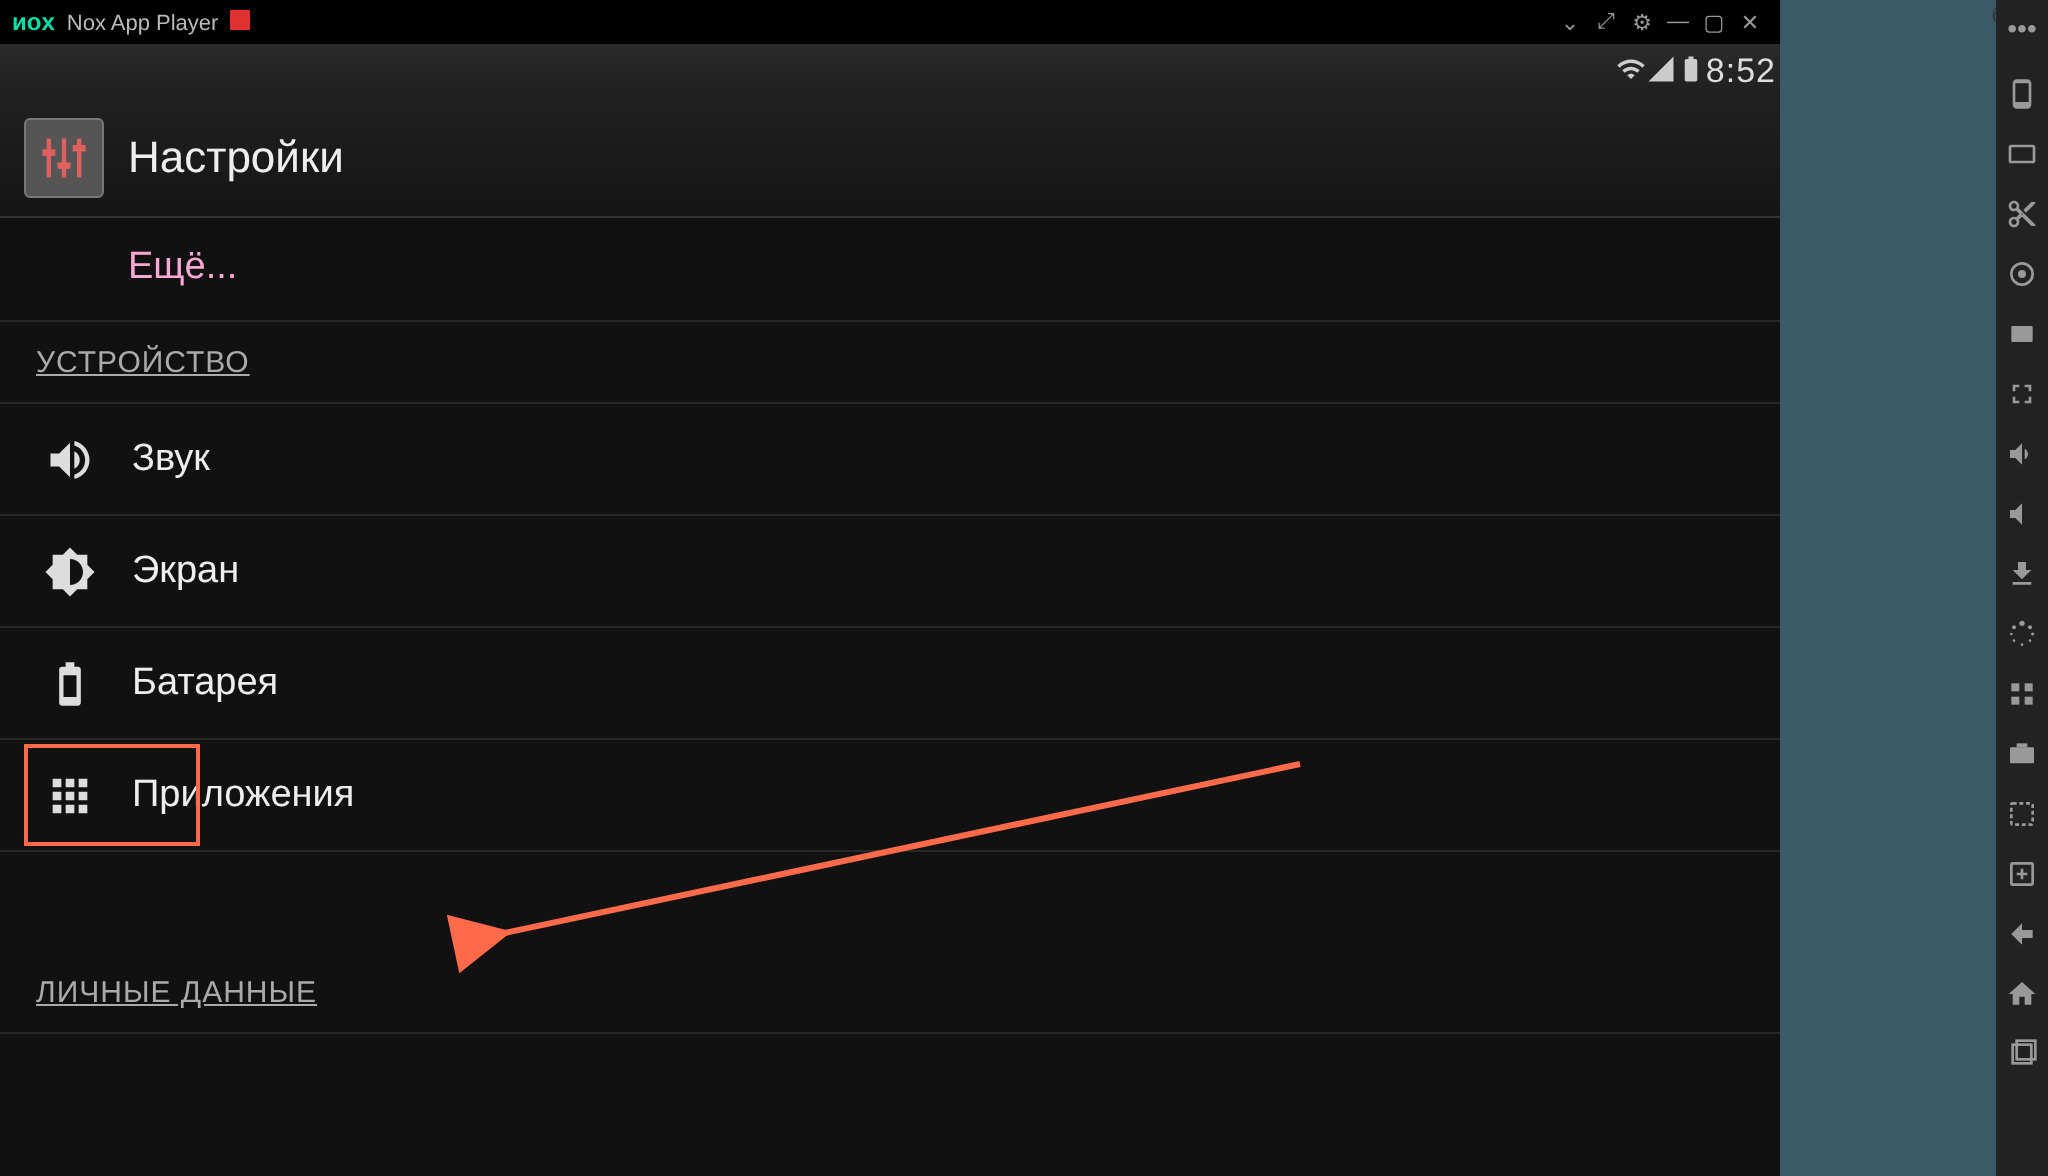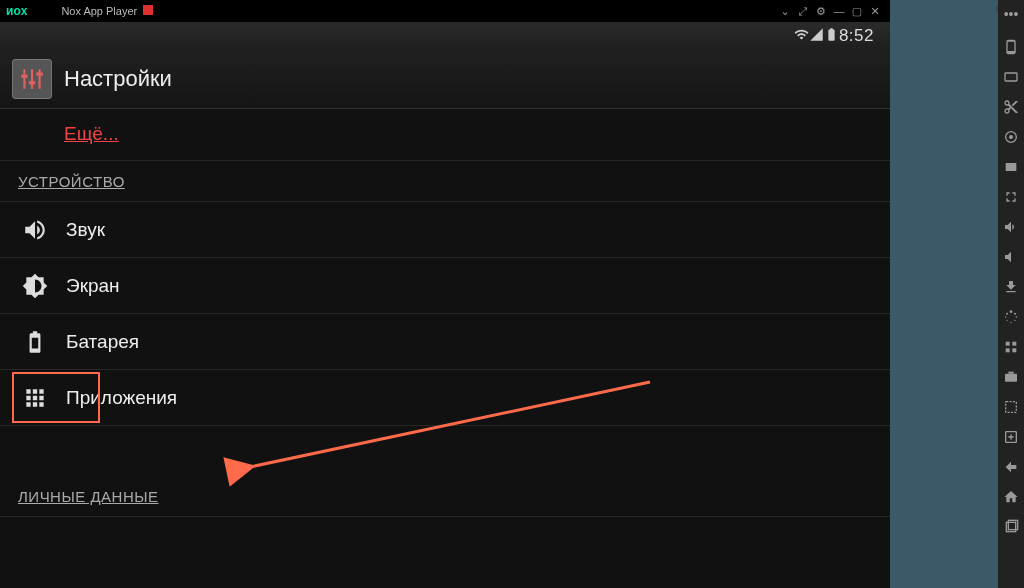--- a/index.html
+++ b/index.html
@@ -1,31 +1,31 @@
 <!DOCTYPE html>
 <html><head>
 <meta charset="utf-8">
 <style>
 html,body{margin:0;padding:0;width:1024px;height:588px;background:#3a5a68;font-family:"Segoe UI",Arial,sans-serif;overflow:hidden;}
 .win{position:absolute;left:0;top:0;width:890px;height:588px;background:#000;}
 .titlebar{height:22px;background:#000;display:flex;align-items:center;color:#bbb;font-size:11px;padding:0 6px;}
 .titlebar .logo{color:#00e0a8;font-weight:bold;font-size:12px;margin-right:6px;}
-.titlebar .ttxt{flex:1;margin-left:28px;}
+.titlebar .ttxt{flex:1;}
 .titlebar .wbtn{width:18px;text-align:center;color:#999;font-size:11px;cursor:pointer;}
 .red{display:inline-block;width:10px;height:10px;background:#e03030;margin-left:6px;}
 .android{position:absolute;left:0;top:22px;right:0;bottom:0;background:#111;}
-.statusbar{position:absolute;top:0;left:0;right:0;height:28px;background:linear-gradient(#2b2b2b,#1e1e1e);display:flex;align-items:center;justify-content:flex-end;padding:0 16px;color:#ddd;font-size:15px;gap:0;}
+.statusbar{position:absolute;top:0;left:0;right:0;height:28px;background:linear-gradient(#2b2b2b,#1e1e1e);display:flex;align-items:center;justify-content:flex-end;padding:0 2px;color:#ddd;font-size:15px;gap:0;}
 .statusbar svg{width:15px;height:15px;}
 .clock{font-size:17px;letter-spacing:0.5px;}
 .header{position:absolute;top:28px;left:0;right:0;height:58px;display:flex;align-items:center;padding:0 12px;background:linear-gradient(#202020,#151515);color:#eee;font-size:22px;border-bottom:1px solid #333;}
 .appicon{width:38px;height:38px;background:#555;border:1px solid #777;border-radius:3px;margin-right:12px;display:flex;align-items:center;justify-content:center;}
 .list{position:absolute;top:86px;left:0;right:0;bottom:0;overflow:hidden;}
 .item{height:55px;display:flex;align-items:center;padding:0 22px;color:#eee;font-size:19px;border-bottom:1px solid #272727;cursor:pointer;text-align:right;}
 .item .ico{width:26px;height:26px;margin-right:18px;display:flex;align-items:center;justify-content:center;}
-.more{height:52px;display:flex;align-items:center;padding-left:64px;color:#ef4444;font-size:19px;border-bottom:1px solid #272727;cursor:pointer;text-decoration:underline;}
+.more{height:52px;display:flex;align-items:center;padding-left:64px;color:#f9a8d4;font-size:19px;border-bottom:1px solid #272727;cursor:pointer;}
 .cat{height:40px;display:flex;align-items:center;padding:0 18px;color:#aaa;font-size:15px;letter-spacing:0.5px;border-bottom:1px solid #272727;text-decoration:underline;}
 .hl{position:relative;}
 .hl::after{content:"";position:absolute;left:12px;top:2px;right:790px;bottom:2px;border:2px solid #ff6b4a;pointer-events:none;}
 .arrow{position:absolute;pointer-events:none;}
 .sidebar{position:absolute;right:0;top:0;width:26px;height:588px;background:#222;display:flex;flex-direction:column;align-items:center;gap:4px;padding-top:6px;}
 .sidebar .dots{color:#999;font-size:14px;height:20px;}
 .sidebar .sb{width:18px;height:18px;display:flex;align-items:center;justify-content:center;color:#999;cursor:pointer;margin-top:8px;}
 .sidebar svg{width:16px;height:16px;}
 .bgtext{position:absolute;right:0;top:2px;color:#333;font-size:11px;font-family:serif;}
 </style>

